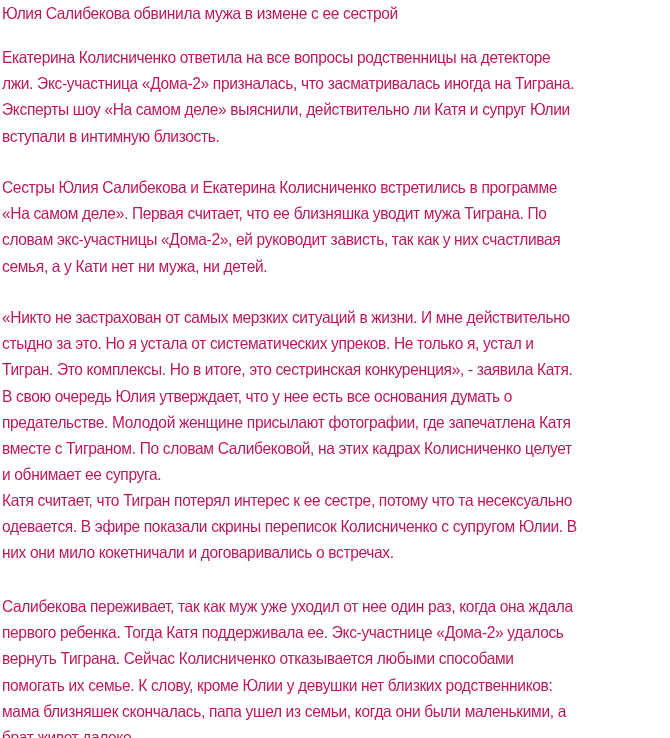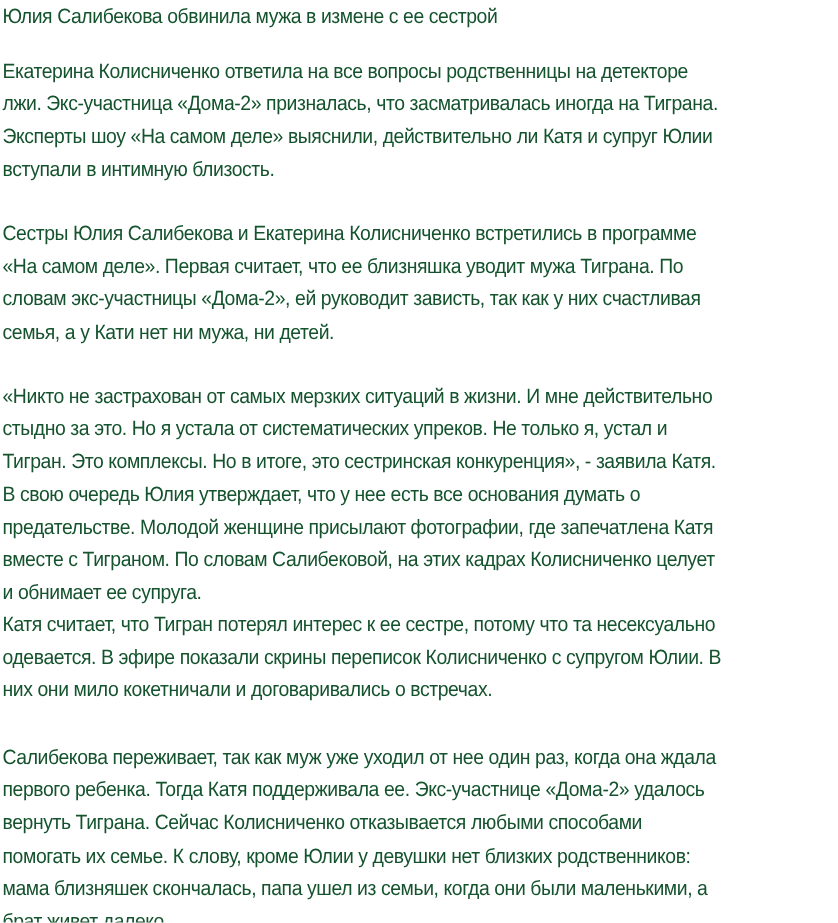--- a/index.html
+++ b/index.html
@@ -1,20 +1,20 @@
 <!DOCTYPE html>
 <html><head>
 <meta charset="utf-8">
 <style>
   html, body { margin: 0; padding: 0; background: #ffffff; }
   body { width: 670px; height: 738px; overflow: hidden; }
   .page {
     position: relative;
     width: 670px; height: 738px;
-    color: #14532d;
+    color: #be185d;
     font-family: "Liberation Sans", sans-serif;
   }
   .title {
     position: absolute; left: 2px; top: 2px;
     font-size: 16.5px; line-height: 22px;
     letter-spacing: -0.35px;
     margin: 0; font-weight: normal;
     transform: scaleX(0.94); transform-origin: left top;
     white-space: nowrap;
   }

